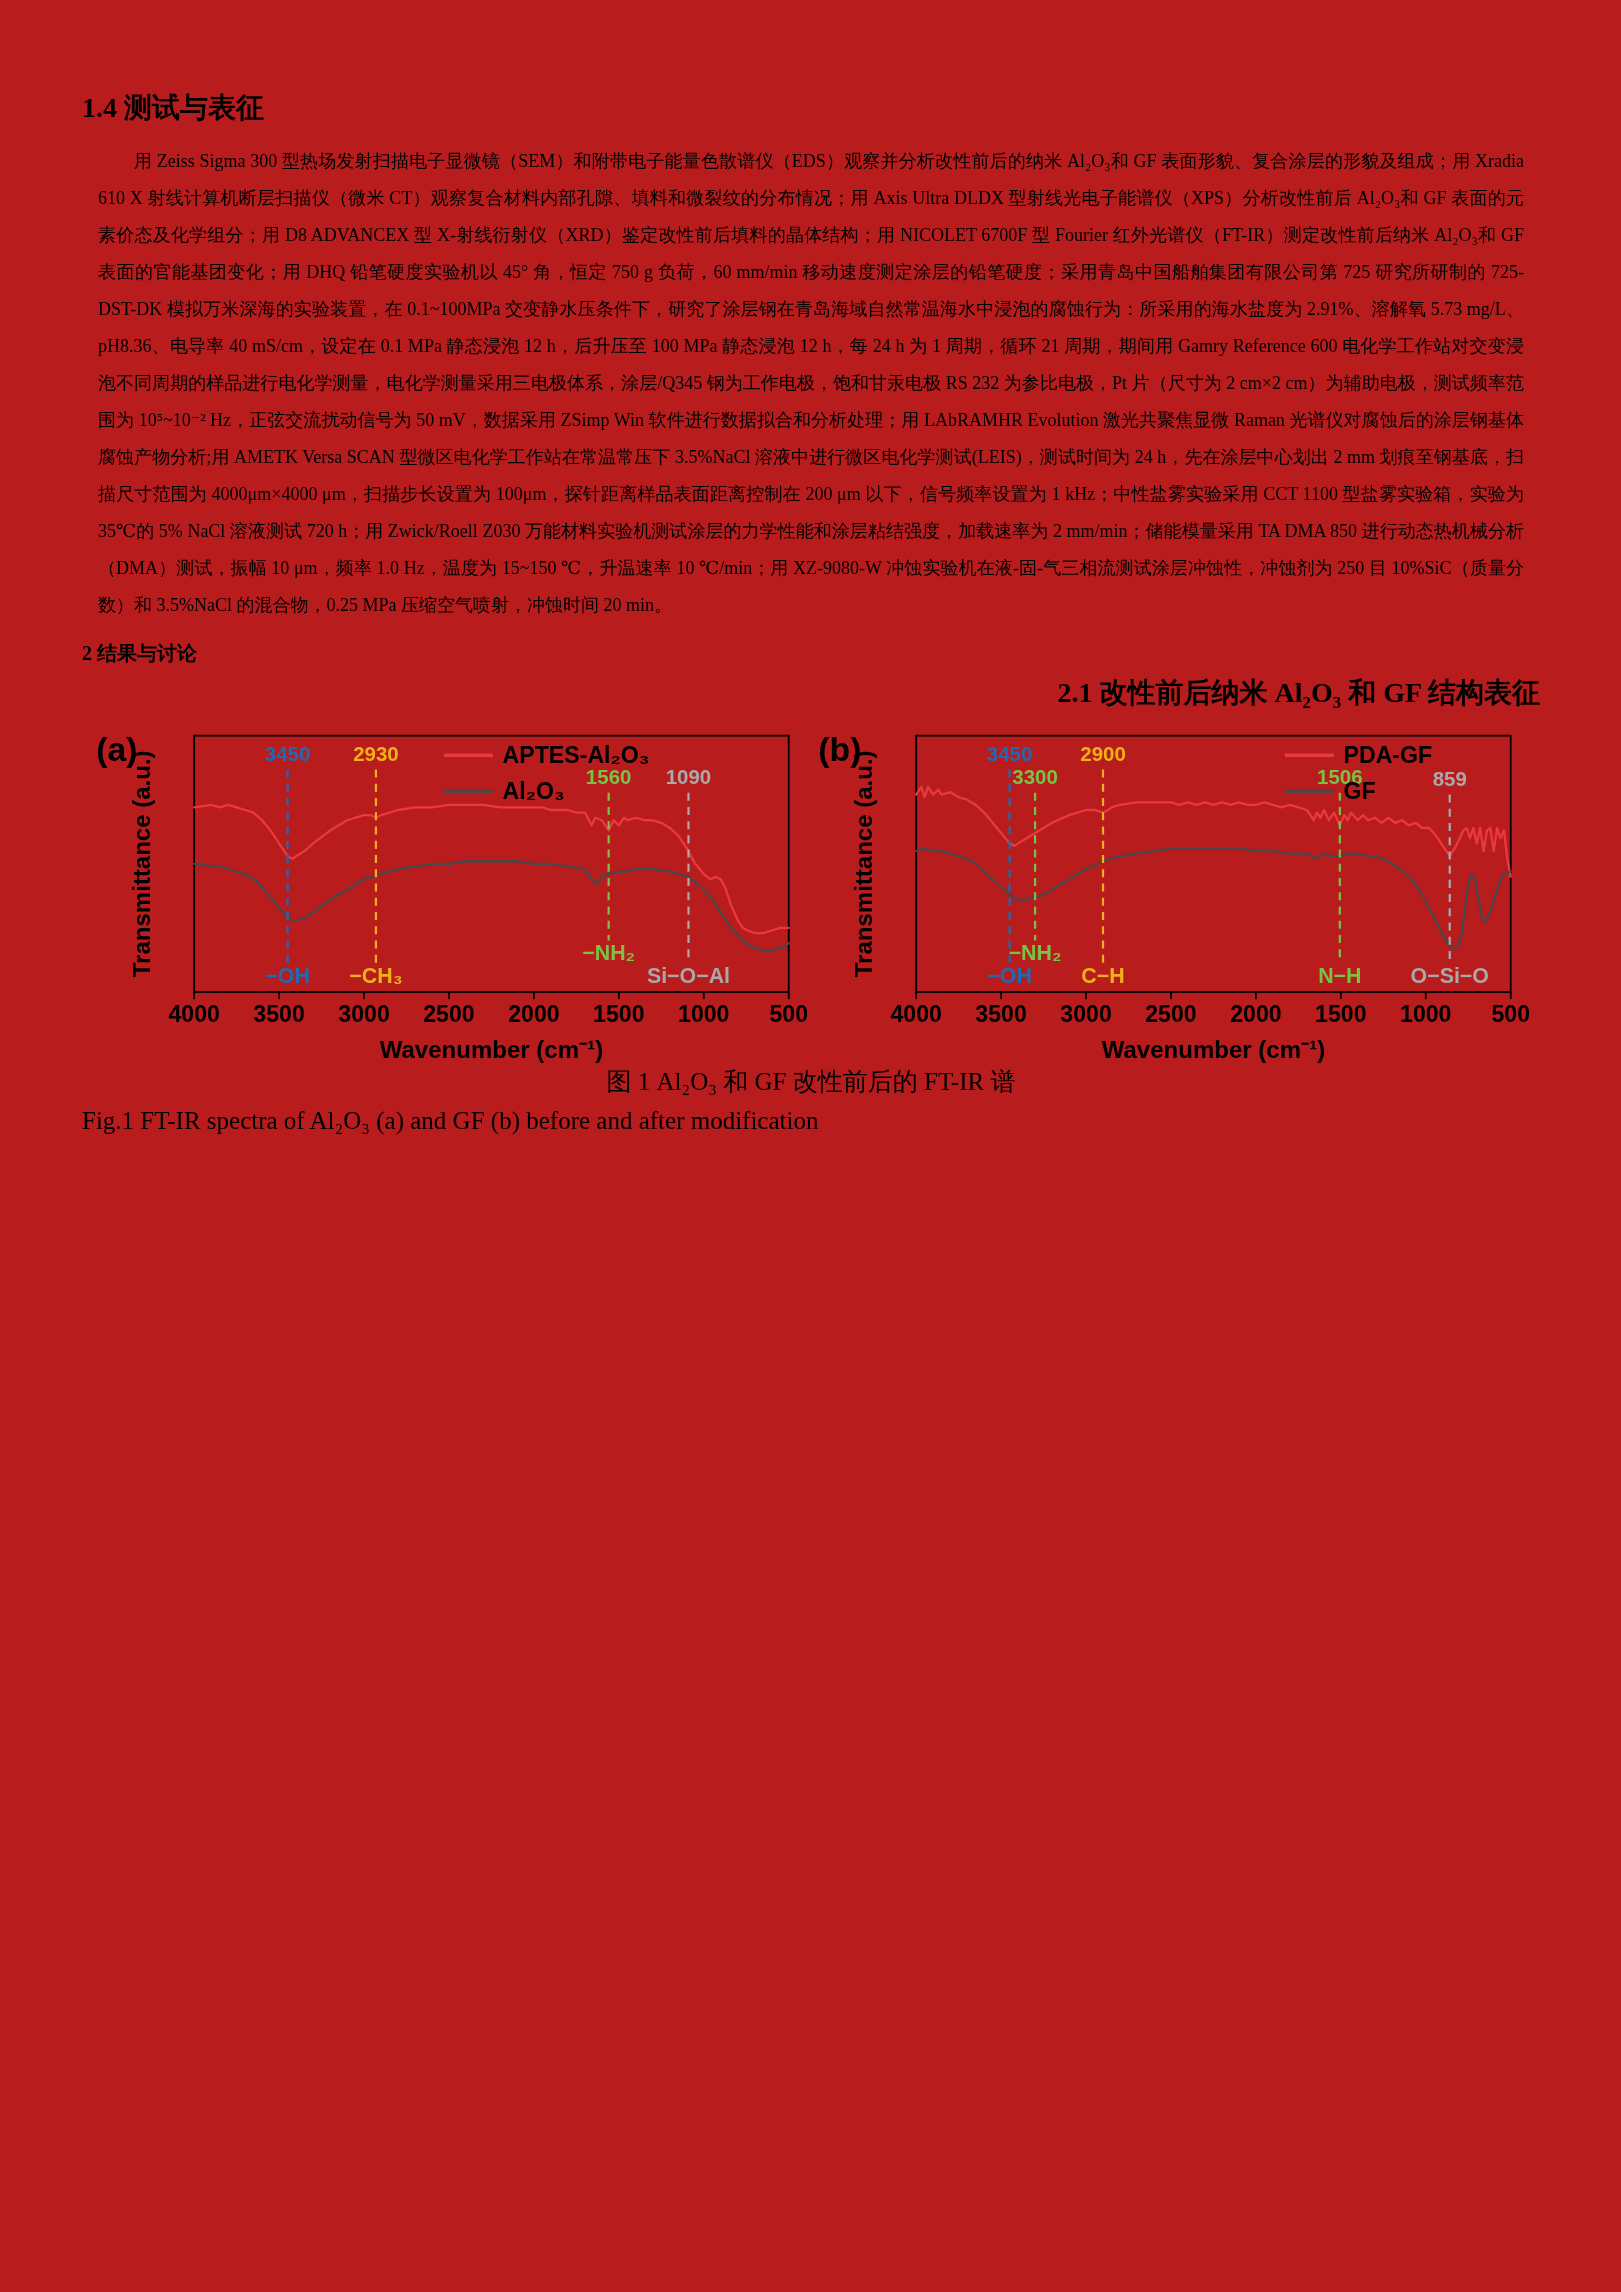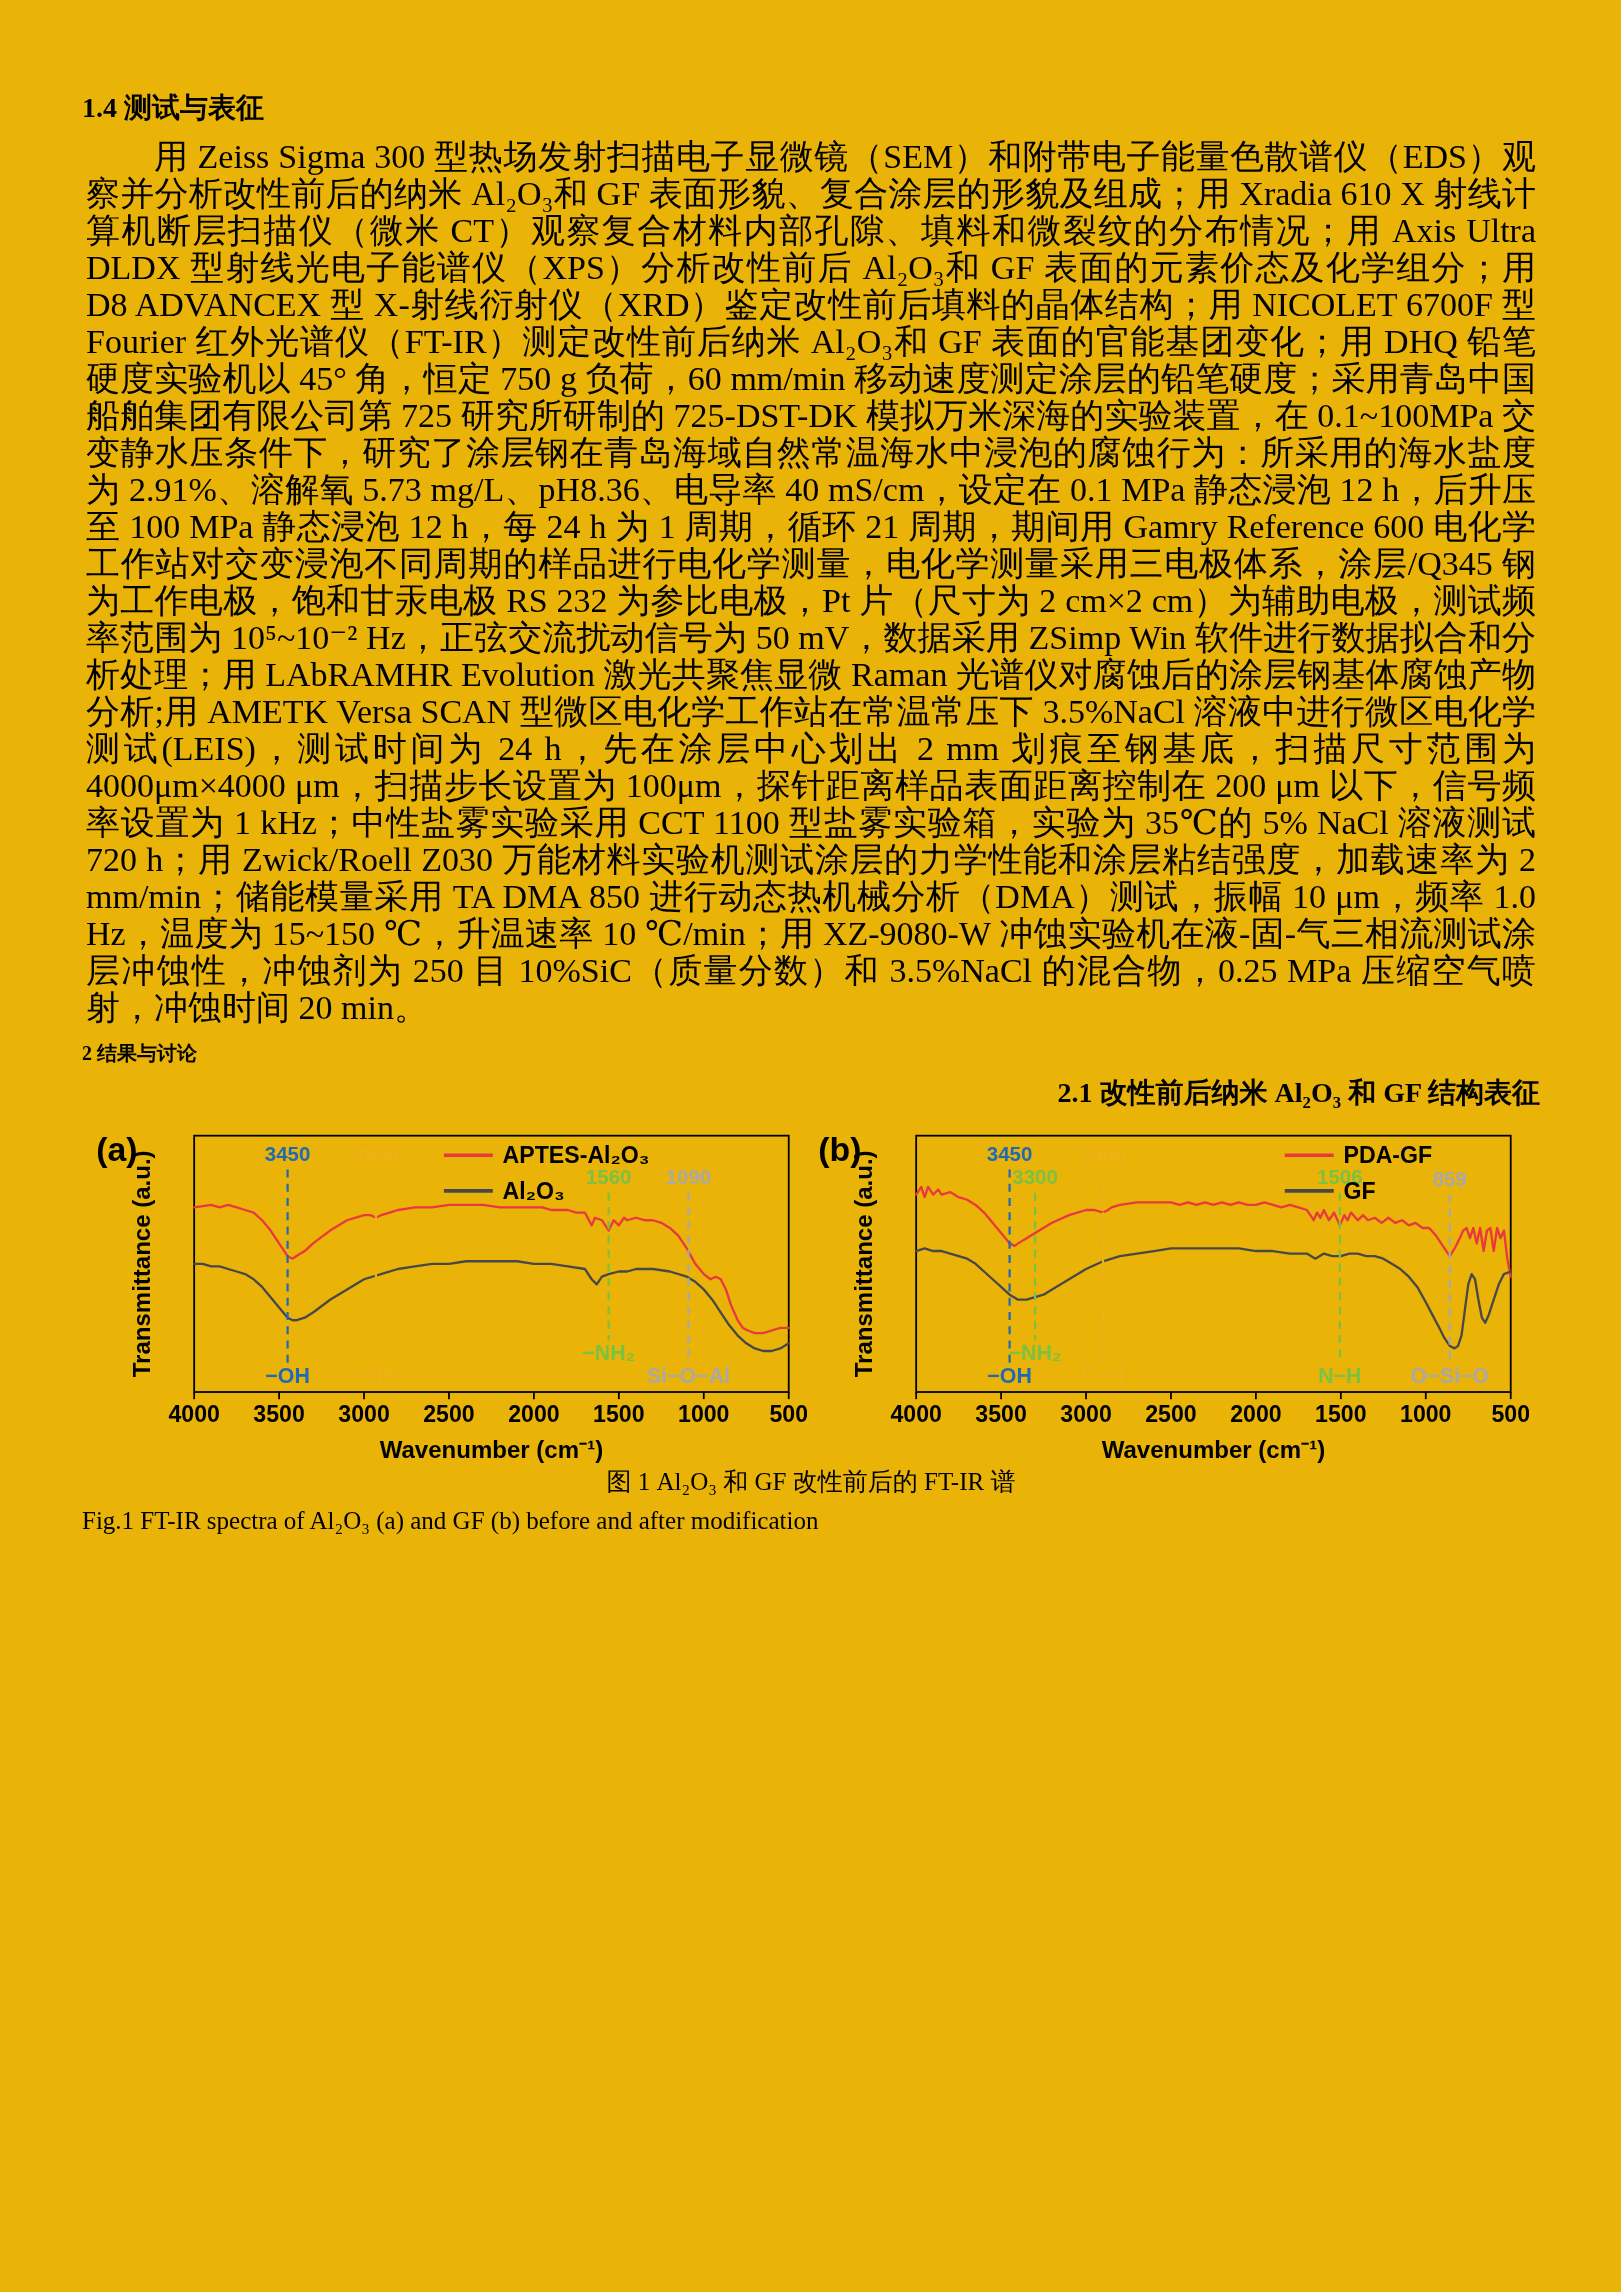--- a/index.html
+++ b/index.html
@@ -1,26 +1,26 @@
 <!DOCTYPE html>
 <html style="font-size:14.3px"><head>
 <meta charset="utf-8">
 <style>
   html,body{margin:0;padding:0;background:#e9e9e9;}
   .page{
-    width:1622px;height:2293px;background:#eab308;margin:0 auto;
+    width:1622px;height:2293px;background:#b91c1c;margin:0 auto;
     box-sizing:border-box;padding:89px 82px 0 82px;
     font-family:"Liberation Serif","DejaVu Serif",serif;color:#000;
     overflow:hidden;position:relative;
   }
   .h-sub{font-size:28px;font-weight:bold;margin:0 0 10.7px 0;}
   .h-main{font-size:20px;font-weight:bold;margin:14.3px 0 7.1px 0;}
   .h-sub2{font-size:28px;font-weight:bold;margin:3.6px 0 12.5px 0;text-align:right;}
   .body-par{
-    font-size:34px;line-height:37px;text-align:justify;text-indent:2em;margin:4px;
+    font-size:18px;line-height:37px;text-align:justify;text-indent:2em;margin:16px;
   }
   .figure{display:flex;justify-content:center;gap:9px;margin:9px 0 0 0;}
   .panel svg{display:block;}
   .caption{font-size:25px;text-align:center;margin:0 0 0 0;}
   .caption-en{font-size:25px;text-align:left;margin:9px 0 0 0;}
 </style>
 </head>
 <body>
 
 <div class="page">

